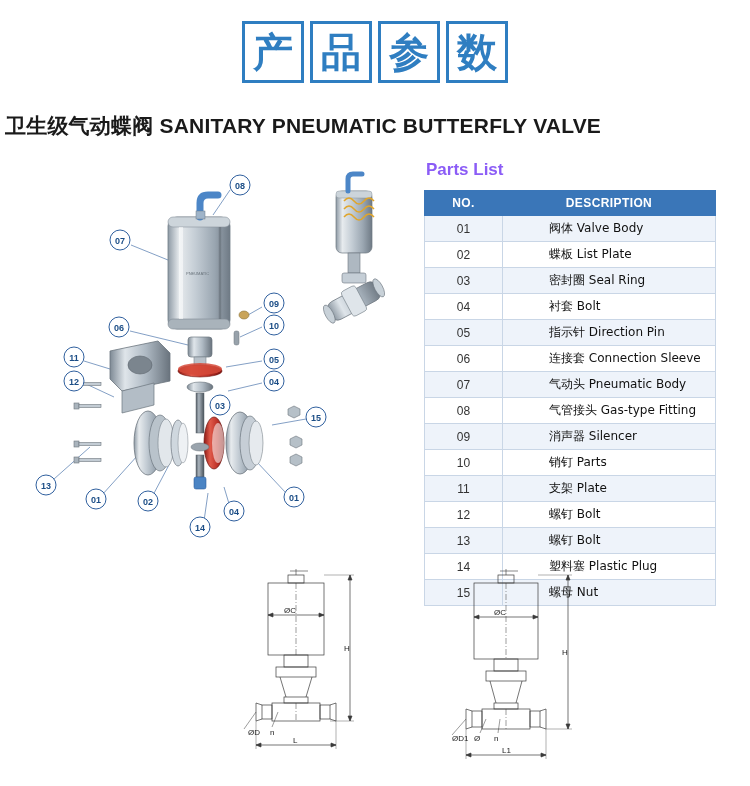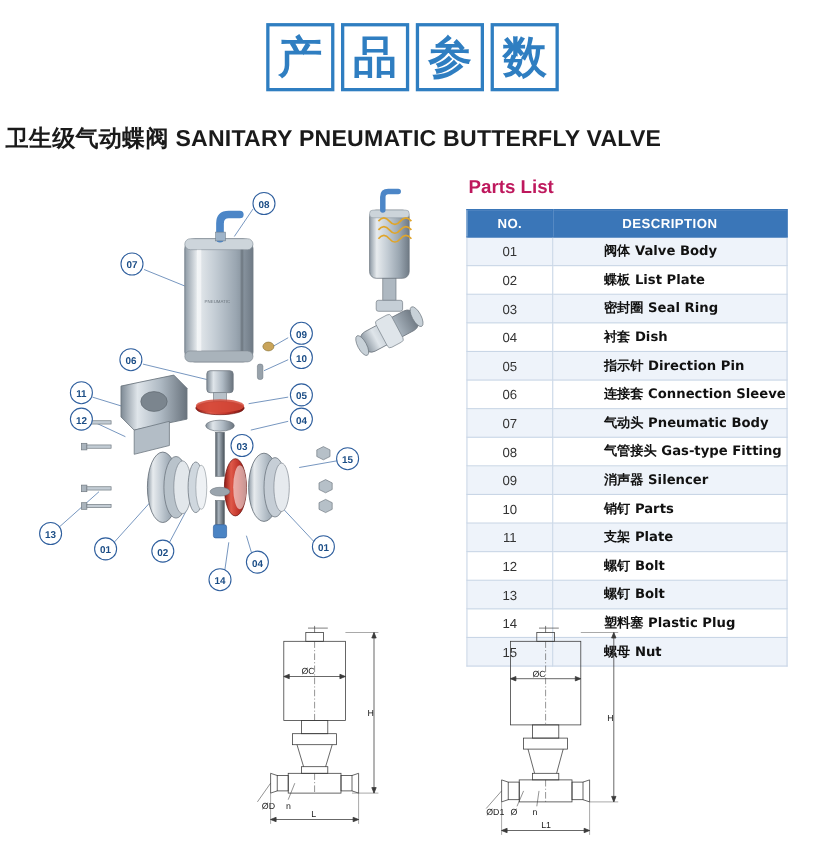--- a/index.html
+++ b/index.html
@@ -43,21 +43,21 @@
     position:absolute; left:18px; top:155px; width:400px; height:400px;
   }
   .diagram svg { display:block; }
 
   
   .parts {
     position:absolute; left:424px; top:160px; width:304px;
   }
   .parts h2 {
     margin:0 0 10px 2px;
-    font-size:17px; font-weight:bold; color:#be185d;
+    font-size:17px; font-weight:bold; color:#8b5cf6;
   }
   table.parts-table {
     border-collapse:collapse; width:292px;
     font-size:12px;
   }
   table.parts-table th {
     background:#3a76b8; color:#ffffff;
     font-size:12px; font-weight:bold;
     padding:5px 0; letter-spacing:.4px;
     border:1px solid #3a76b8;
@@ -66,28 +66,27 @@
   table.parts-table td {
     border:1px solid #c9d6e6;
     padding:4px 0; height:23px;
   }
   table.parts-table td.no {
     text-align:center; width:78px; color:#333;
   }
   table.parts-table td.desc {
     padding-left:46px; color:#111;
     font-family:"DejaVu Sans", sans-serif;
-    font-weight:bold;
   }
   table.parts-table tr:nth-child(odd) td { background:#eef3fa; }
   table.parts-table tr:nth-child(even) td { background:#ffffff; }
 
   
   .drawings {
-    position:absolute; left:220px; top:565px; width:510px; height:215px;
+    position:absolute; left:230px; top:565px; width:510px; height:215px;
   }
   .drawings svg { display:block; }
 
   .lbl { font-family:"Liberation Sans", sans-serif; font-size:8px; fill:#222; }
 </style>
 </head>
 <body>
 
 <div class="banner">
   <div class="banner-inner">
@@ -291,21 +290,21 @@
       <tr>
           <td class="no">02</td>
           <td class="desc">蝶板 List Plate</td>
         </tr>
       <tr>
           <td class="no">03</td>
           <td class="desc">密封圈 Seal Ring</td>
         </tr>
       <tr>
           <td class="no">04</td>
-          <td class="desc">衬套 Dish</td>
+          <td class="desc">衬套 Bolt</td>
         </tr>
       <tr>
           <td class="no">05</td>
           <td class="desc">指示针 Direction Pin</td>
         </tr>
       <tr>
           <td class="no">06</td>
           <td class="desc">连接套 Connection Sleeve</td>
         </tr>
       <tr>

